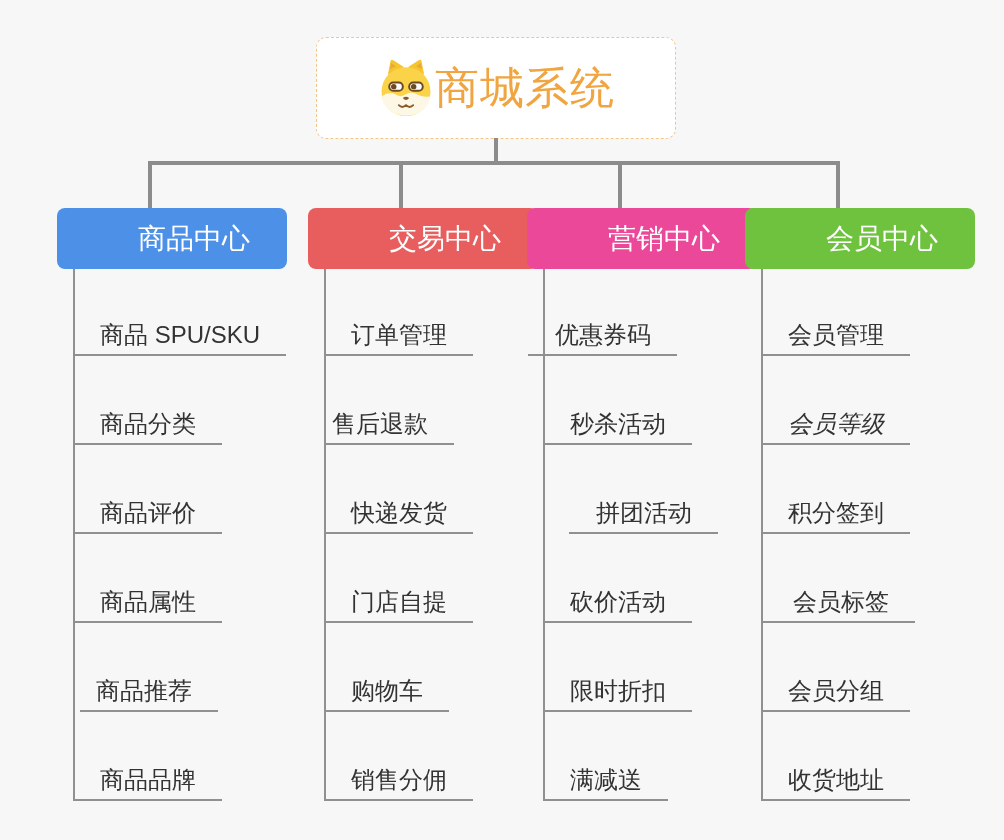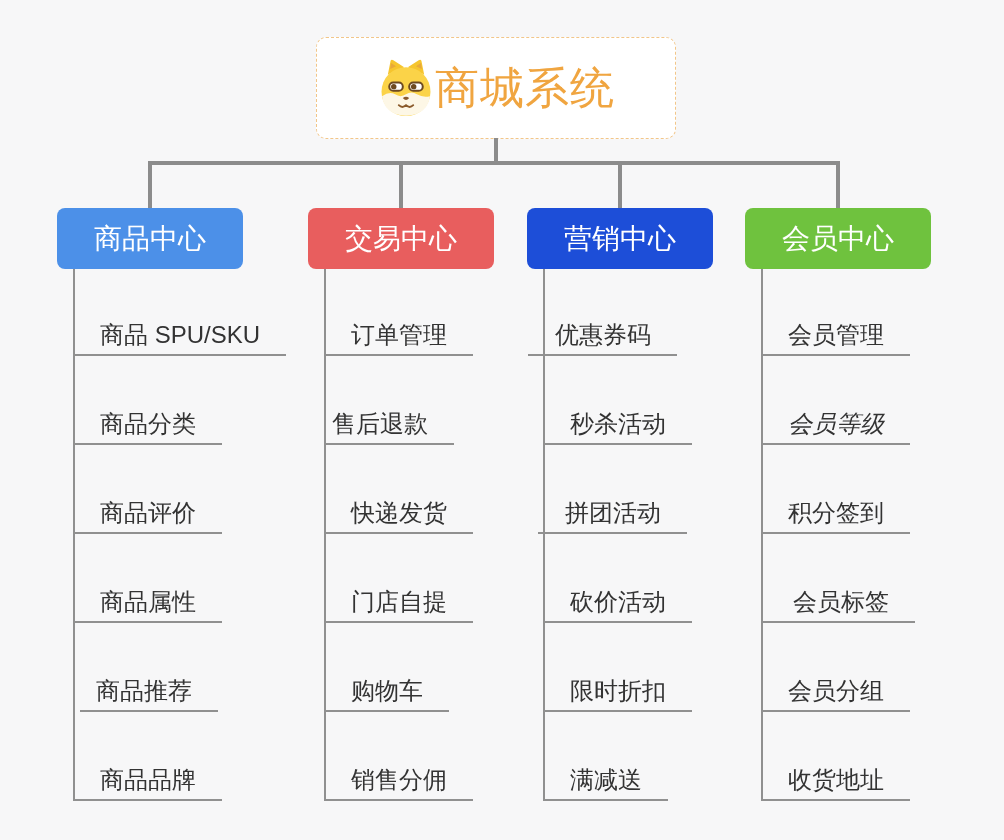--- a/index.html
+++ b/index.html
@@ -45,20 +45,21 @@
     position: absolute;
     top: 208px;
     width: 186px; height: 61px;
     border-radius: 8px;
     color: #ffffff;
     font-size: 28px;
     line-height: 61px;
     text-align: center;
     white-space: nowrap;
     cursor: default;
+    padding-left: 44px;
   }
   
   .trunk {
     position: absolute;
     top: 269px;
     width: 2px; height: 532px;
     background: #909090;
   }
   .leaf-node {
     position: absolute;
@@ -126,25 +127,25 @@
     <div class="leaf-node" style="left: 324px; top: 314px;">订单管理</div>
         <div class="leaf-node" style="left: 324px; top: 403px; padding-left: 8px;">售后退款</div>
         <div class="leaf-node" style="left: 324px; top: 492px;">快递发货</div>
         <div class="leaf-node" style="left: 324px; top: 581px;">门店自提</div>
         <div class="leaf-node" style="left: 324px; top: 670px;">购物车</div>
         <div class="leaf-node" style="left: 324px; top: 759px;">销售分佣</div>
       </div>
 
     <div>
       <div class="line drop" style="left: 618px;"></div>
-      <div class="branch-node" style="left: 527px; background: #1d4ed8;">营销中心</div>
+      <div class="branch-node" style="left: 527px; background: #ec4899;">营销中心</div>
       <div class="trunk" style="left: 543px;"></div>
     <div class="leaf-node" style="left: 528px; top: 314px;">优惠券码</div>
         <div class="leaf-node" style="left: 543px; top: 403px;">秒杀活动</div>
-        <div class="leaf-node" style="left: 538px; top: 492px;">拼团活动</div>
+        <div class="leaf-node" style="left: 569px; top: 492px;">拼团活动</div>
         <div class="leaf-node" style="left: 543px; top: 581px;">砍价活动</div>
         <div class="leaf-node" style="left: 543px; top: 670px;">限时折扣</div>
         <div class="leaf-node" style="left: 543px; top: 759px;">满减送</div>
       </div>
 
     <div>
       <div class="line drop" style="left: 836px;"></div>
       <div class="branch-node" style="left: 745px; background: rgb(111, 194, 62);">会员中心</div>
       <div class="trunk" style="left: 761px;"></div>
     <div class="leaf-node" style="left: 761px; top: 314px;">会员管理</div>

